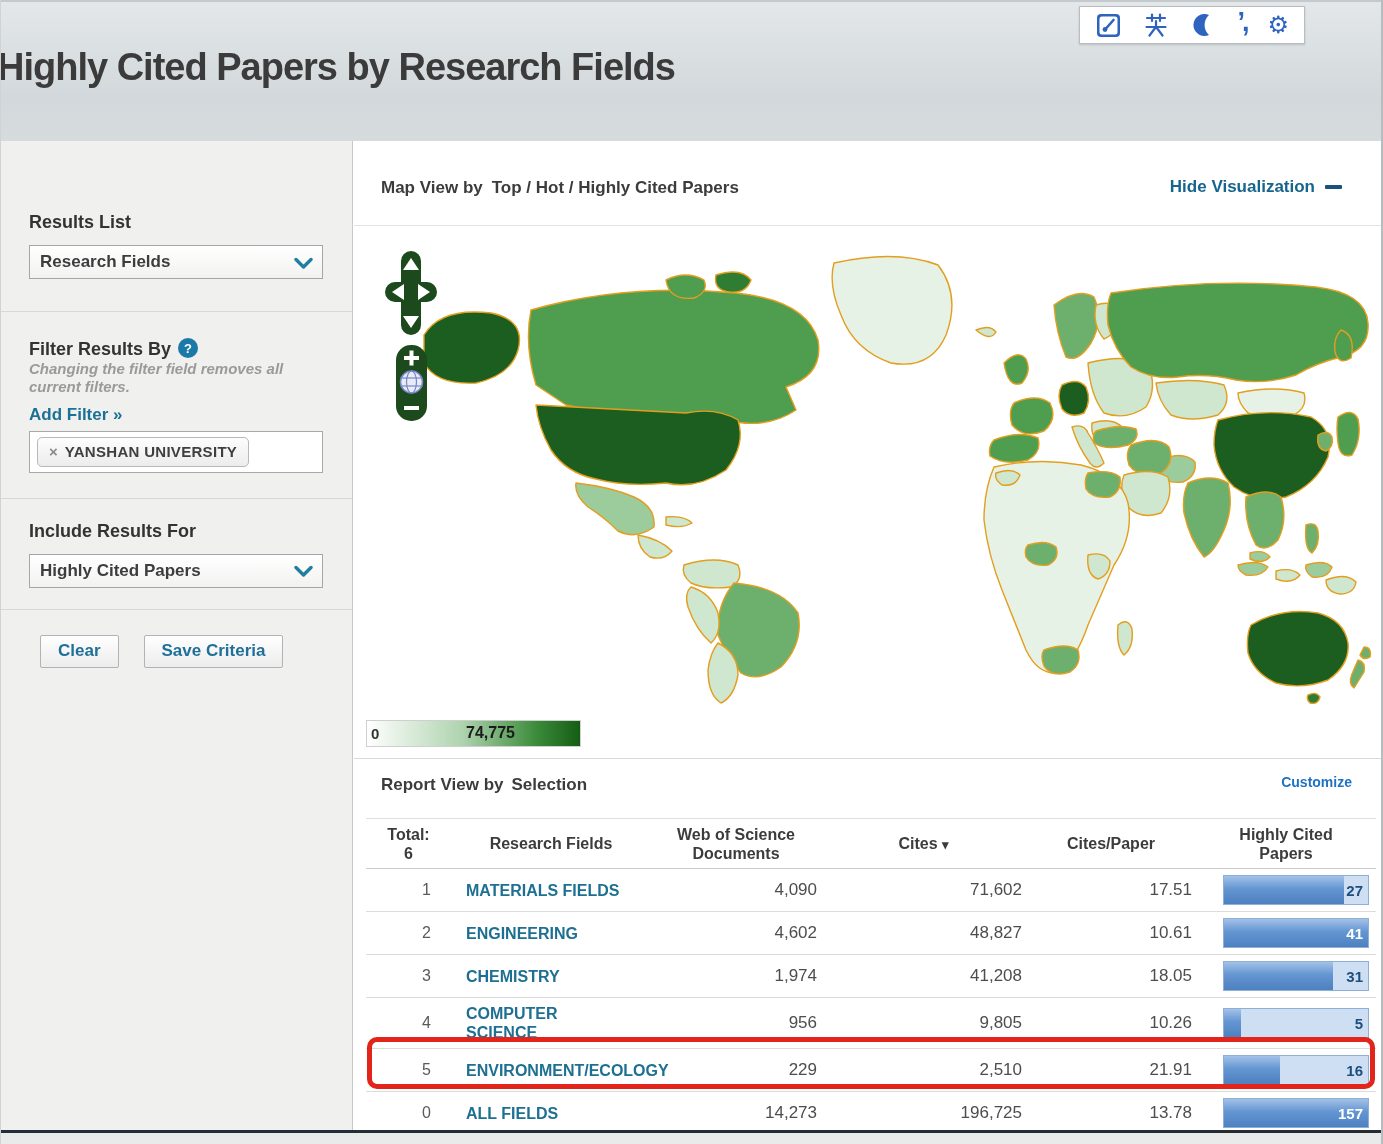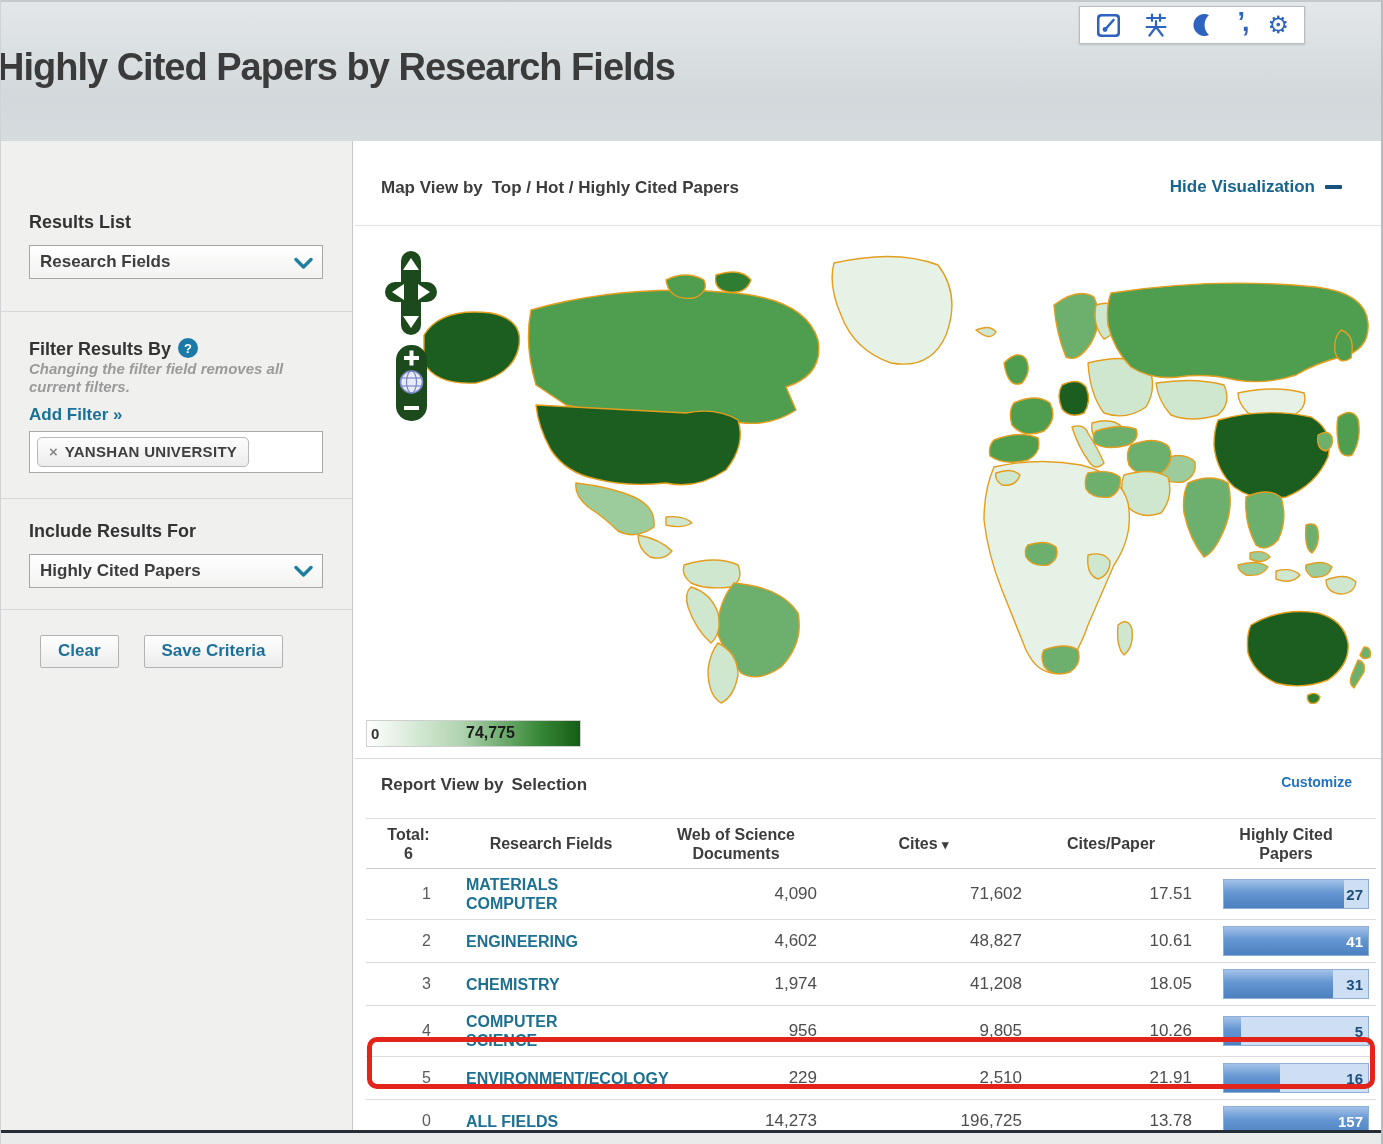--- a/index.html
+++ b/index.html
@@ -330,21 +330,21 @@
             <span>Cites</span>
             <span class="tri">▾</span>
           </th>
           <th>Cites/Paper</th>
           <th style="padding:0 30px;">Highly Cited Papers</th>
         </tr>
       </thead>
       <tbody>
           <tr>
             <td class="c-rank">1</td>
-            <td class="c-field"><a>MATERIALS COMPUTER</a></td>
+            <td class="c-field"><a>MATERIALS FIELDS</a></td>
             <td class="c-num">4,090</td>
             <td class="c-num">71,602</td>
             <td class="c-num">17.51</td>
             <td class="c-bar">
               <div class="bar">
                 <div class="fill" style="width:83%"></div>
                 <span class="bar-num">27</span>
               </div>
             </td>
           </tr>

